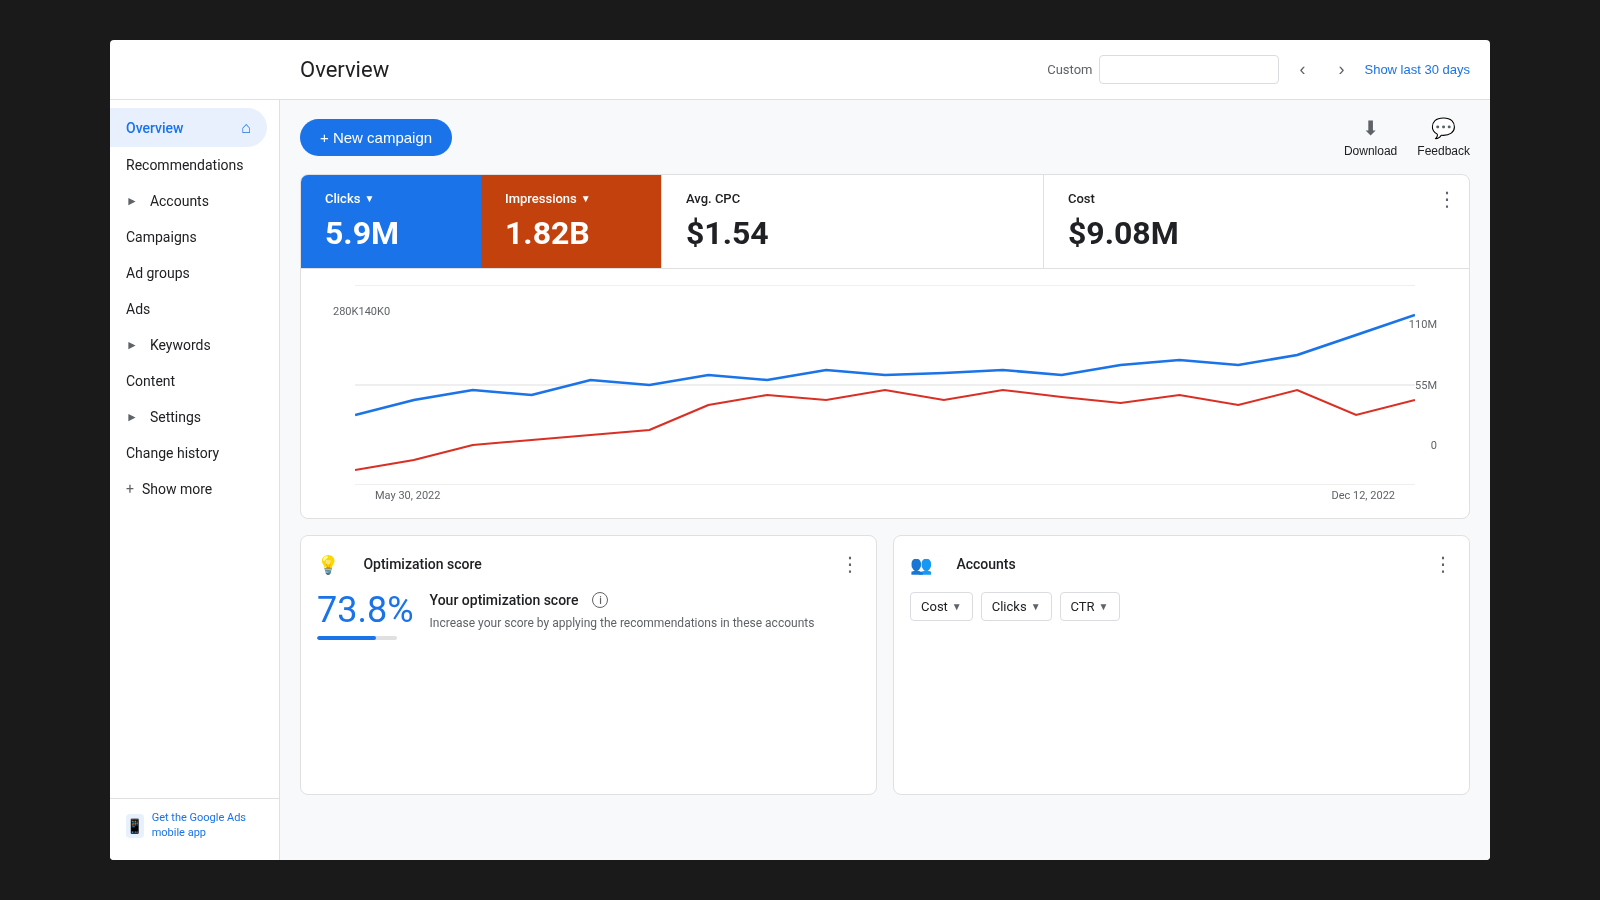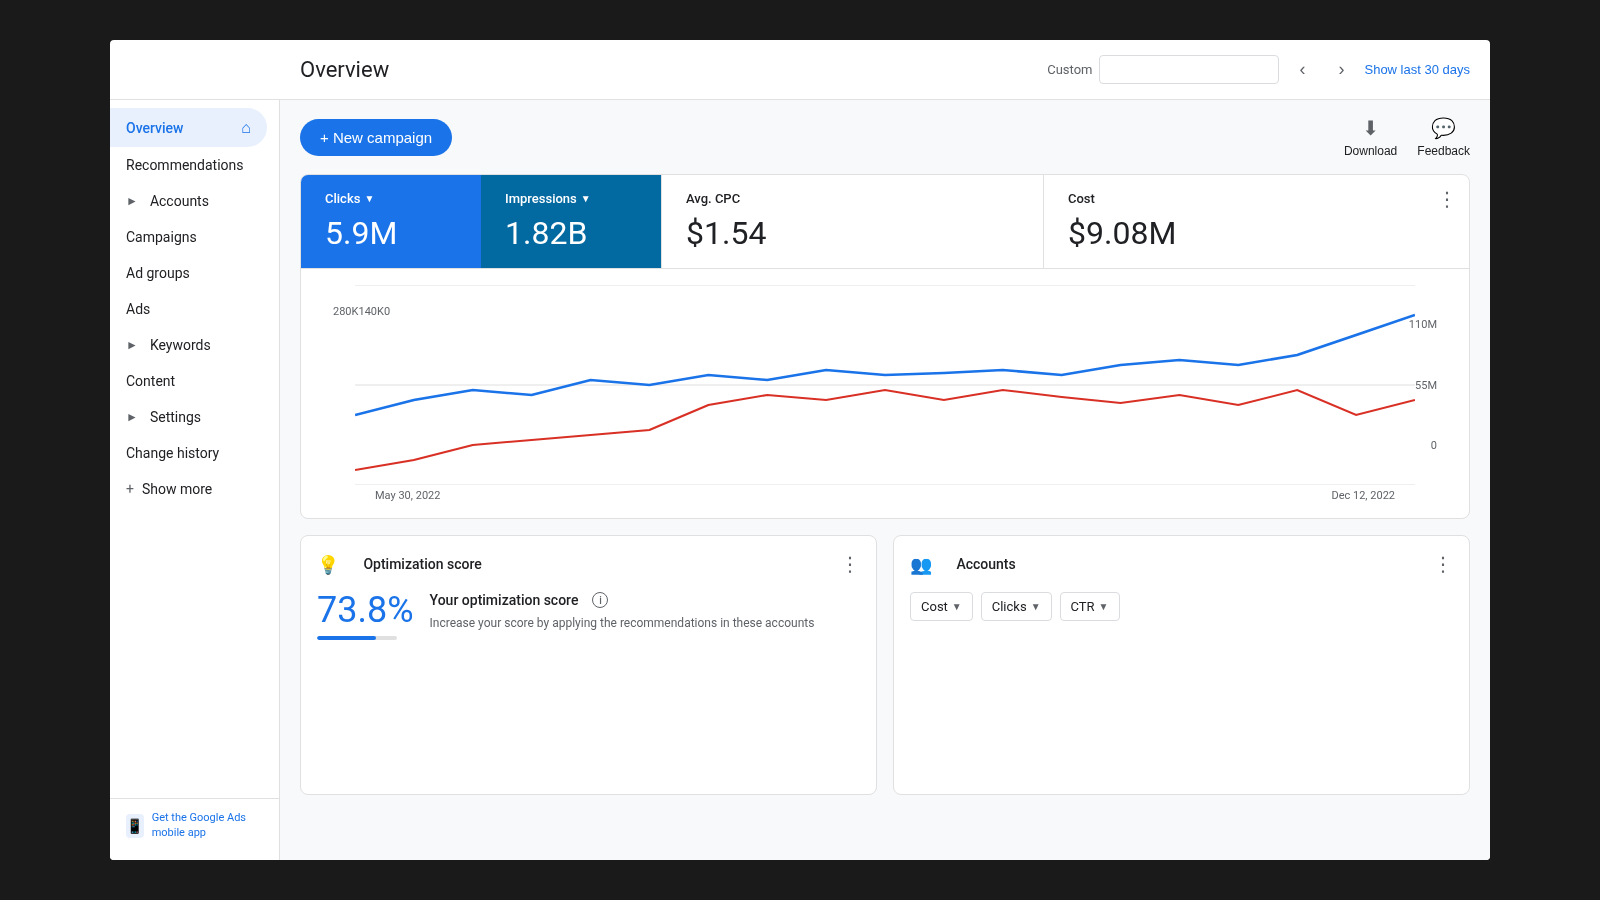--- a/index.html
+++ b/index.html
@@ -200,33 +200,33 @@
     .stats-top {
       display: flex;
       align-items: stretch;
     }
     .stat-metric {
       padding: 16px 24px;
       flex: 0 0 auto;
       min-width: 180px;
     }
     .stat-metric.blue { background: #1a73e8; color: #fff; }
-    .stat-metric.red { background: #0369a1; color: #fff; }
+    .stat-metric.red { background: #c2410c; color: #fff; }
     .stat-metric.white { background: #fff; color: #202124; flex: 1; border-left: 1px solid #e0e0e0; }
     .stat-metric-label {
       font-size: 13px;
       font-weight: 500;
       display: flex;
       align-items: center;
       gap: 4px;
       margin-bottom: 8px;
     }
     .stat-metric-value {
       font-size: 32px;
-      font-weight: 400;
+      font-weight: 700;
     }
     .stat-metric-label .dropdown-arrow { font-size: 10px; }
     .stats-more {
       margin-left: auto;
       padding: 12px;
       cursor: pointer;
       font-size: 20px;
       color: #5f6368;
       align-self: flex-start;
     }

